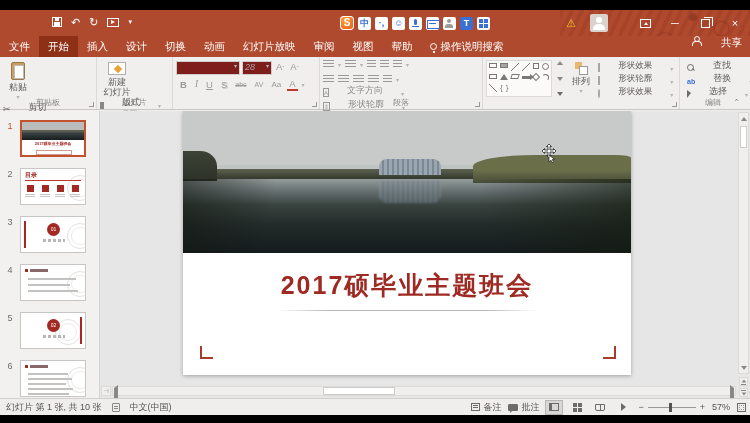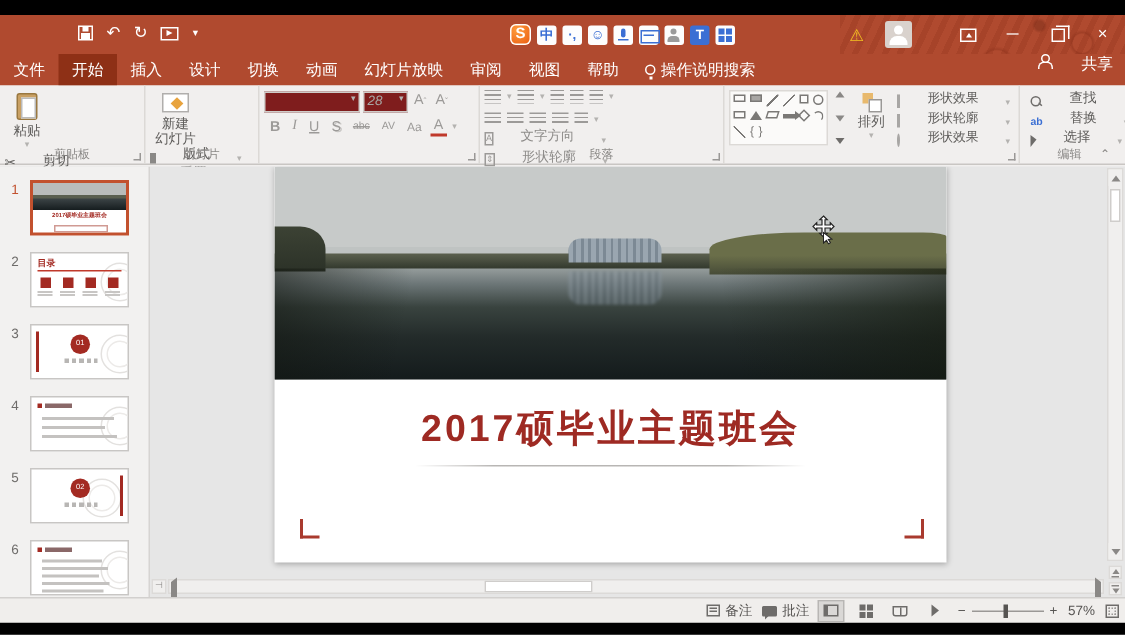--- a/index.html
+++ b/index.html
@@ -582,20 +582,25 @@
       <span class="splitbox">⊣</span>
       <div class="hscroll">
         <span style="position:absolute; left:1px; top:1px;"><span class="tri-l"></span></span>
         <span class="hthumb"></span>
         <span style="position:absolute; right:1px; top:1px;"><span class="tri-r"></span></span>
       </div>
     </div>
   </div>
 
   <div class="statusbar">
+    <div class="sb-left">
+      <span>幻灯片 第 1 张, 共 10 张</span>
+      <span class="ic-spell"></span>
+      <span>中文(中国)</span>
+    </div>
     <div class="sb-right">
       <span class="sb-item">
           <span class="ic-notes"></span>
           <span>备注</span>
         </span>
       <span class="sb-item">
           <span class="ic-comment"></span>
           <span>批注</span>
         </span>
       <span class="vwicon active">

